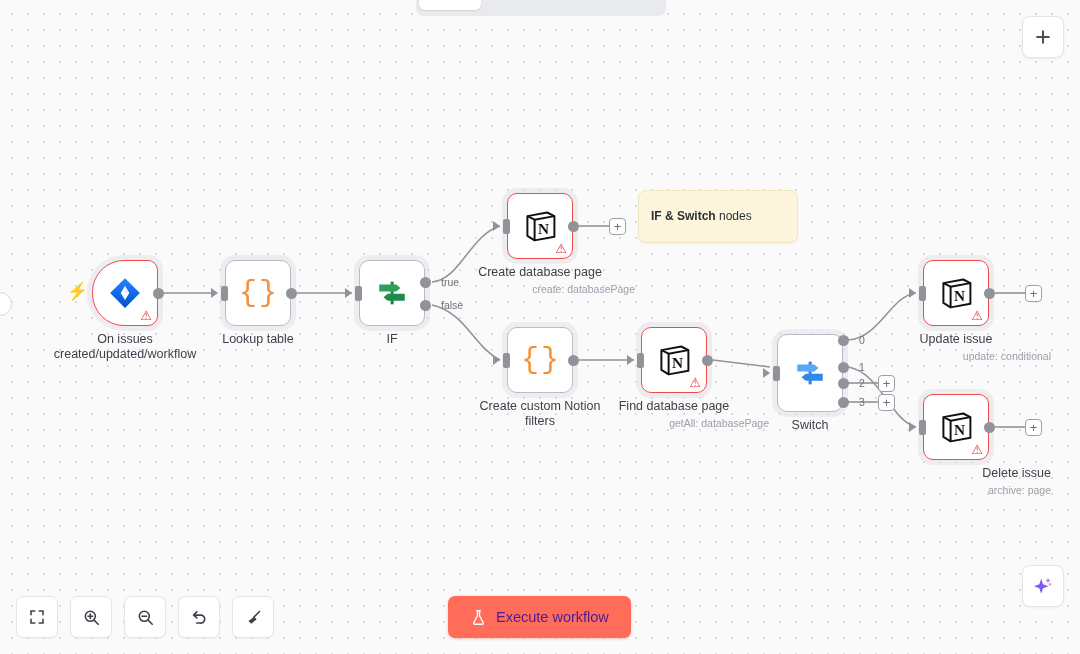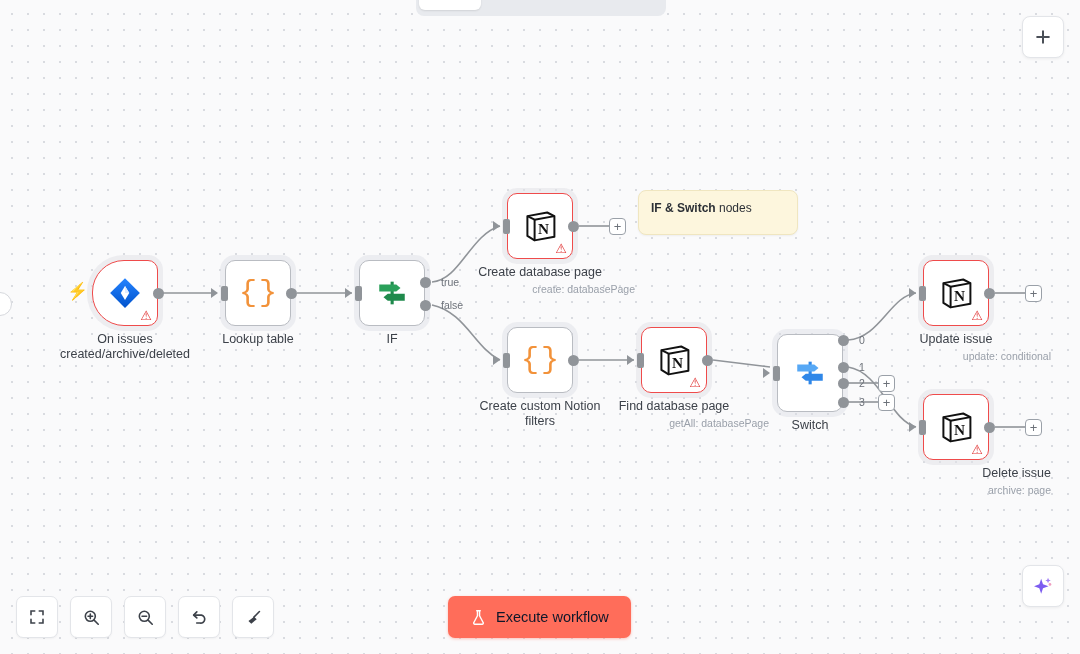--- a/index.html
+++ b/index.html
@@ -91,37 +91,37 @@
   }
   .bolt{position:absolute;font-size:17px;color:#ff6d5a;line-height:1;}
 
   
   .sticky{
     position:absolute;left:638px;top:190px;width:160px;
     background:#fdf6dd;border:1px solid #f0e6c0;border-radius:8px;
     padding:10px 12px 12px;box-sizing:border-box;
     box-shadow:0 1px 2px rgba(0,0,0,.05);
   }
-  .sticky h4{margin:0 0 7px;font-size:12px;color:#2c3036;font-weight:400;}
+  .sticky h4{margin:8px 0 7px;font-size:12px;color:#2c3036;font-weight:400;}
   .sticky h4 b{font-weight:700;}
   .sticky p{margin:0;font-size:11px;line-height:1.42;color:#3b3f46;}
   code.m{font-family:"Liberation Mono", monospace;font-size:10.5px;}
   code.blue{color:#6b5ce7;}
   code.red{color:#f4705e;}
 
   
   .toolbar{position:absolute;left:16px;top:596px;display:flex;gap:12px;z-index:30;}
   .tbtn{
     width:42px;height:42px;background:#fff;border:1px solid #e3e5e9;border-radius:7px;
     display:flex;align-items:center;justify-content:center;
     box-shadow:0 1px 2px rgba(0,0,0,.04);box-sizing:border-box;
   }
   .execbtn{
     position:absolute;left:448px;top:596px;height:42px;
-    background:#ff6d5a;color:#0f172a;border:none;border-radius:7px;
+    background:#ff6d5a;color:#4c1d95;border:none;border-radius:7px;
     display:flex;align-items:center;justify-content:space-between;gap:9px;
     padding:0 22px;font-size:14.5px;font-family:"Liberation Sans",sans-serif;
     box-shadow:0 1px 3px rgba(255,109,90,.4);z-index:30;cursor:pointer;
   }
   .cornerbtn{
     position:absolute;width:42px;height:42px;background:#fff;
     border:1px solid #e3e5e9;border-radius:8px;
     display:flex;align-items:center;justify-content:center;
     box-shadow:0 1px 3px rgba(0,0,0,.06);z-index:30;box-sizing:border-box;
   }
@@ -181,21 +181,21 @@
           </linearGradient>
         </defs>
         <rect x="16" y="2" width="19.8" height="19.8" transform="rotate(45 16 2)" fill="url(#jg)"></rect>
         <path d="M16 9.5 L20 16 L16 22.5 L12 16 Z" fill="#fff"></path>
         <path d="M16 9.5 L20 16 L16 16 Z" fill="#deebff"></path>
       </svg>
       <span class="warn">⚠</span>
     </div>
     <div class="port" style="left:61px;top:28px;"></div>
     <div class="nlabel" style="left:33px;">On issues
-created/archive/deleted</div>
+created/updated/workflow</div>
   </div>
 
   <div class="node" style="left:225px;top:260px;">
     <div class="nbox">
       <span style="font-size:30px;color:#f2923a;font-family:'Liberation Mono',monospace;line-height:1;">{ }</span>
     </div>
     <div class="inport" style="left:-4px;top:26px;"></div>
     <div class="arrowhead" style="left:-14px;top:28px;"></div>
     <div class="port" style="left:61px;top:28px;"></div>
     <div class="nlabel" style="left:33px;">Lookup table</div>

